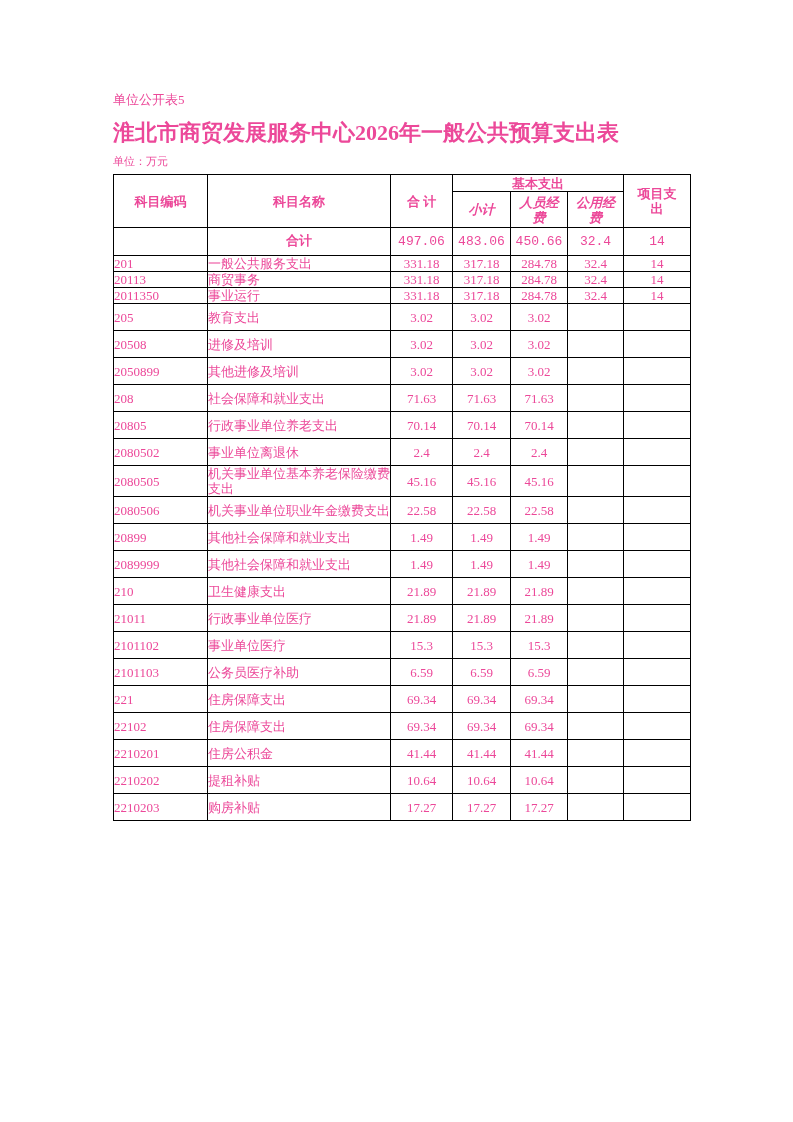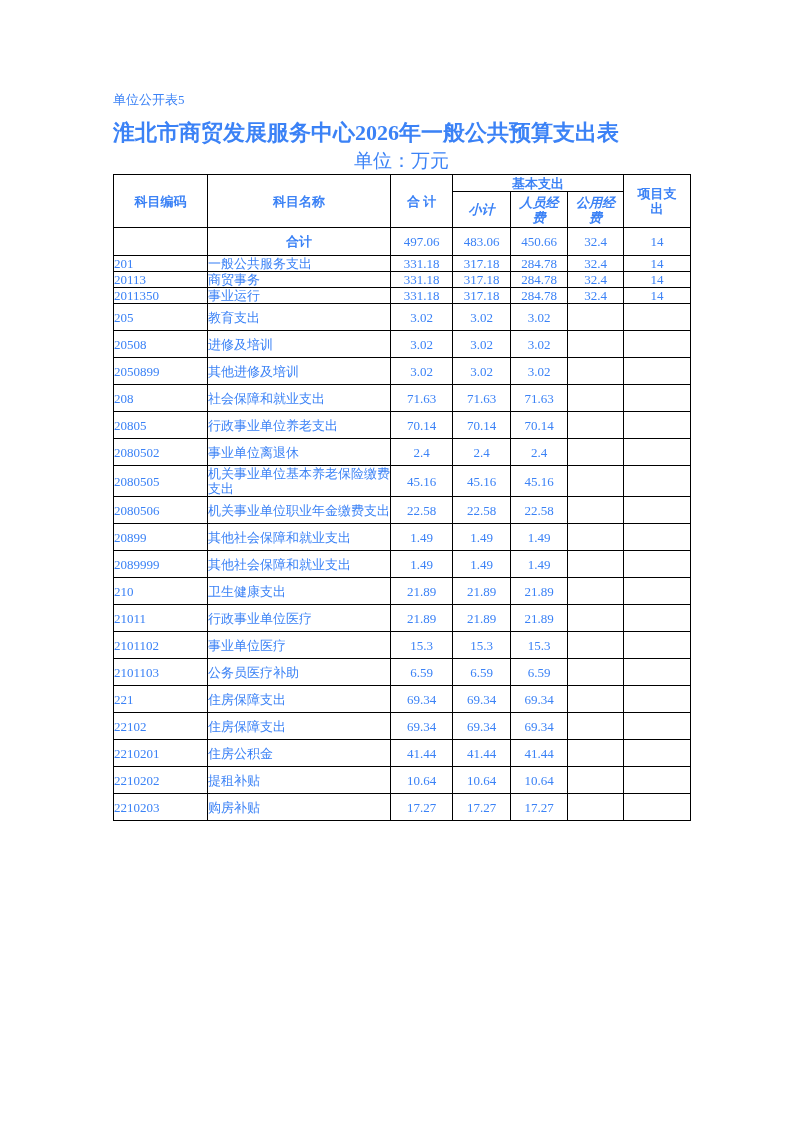--- a/index.html
+++ b/index.html
@@ -2,21 +2,21 @@
 <html><head>
 <meta charset="utf-8">
 <style>
   html, body { margin: 0; padding: 0; background: #ffffff; }
   .page {
     position: relative;
     width: 793px;
     height: 902px;
     background: #ffffff;
     font-family: "Liberation Serif", "DejaVu Serif", serif;
-    color: #3b82f6;
+    color: #ec4899;
     overflow: hidden;
   }
   .content {
     position: absolute;
     left: 113px;
     top: 0;
     width: 577px;
   }
   .doc-label {
     margin-top: 92px;
@@ -27,23 +27,23 @@
   .title {
     margin-top: 12px;
     font-size: 22px;
     line-height: 26px;
     font-weight: bold;
     text-align: left;
     white-space: nowrap;
   }
   .unit-note {
     margin-top: 7px;
-    font-size: 19px;
+    font-size: 11px;
     line-height: 16px;
-    text-align: center;
+    text-align: left;
   }
   table.budget {
     margin-top: 5px;
     border-collapse: collapse;
     table-layout: fixed;
     width: 577px;
     font-size: 13px;
   }
   table.budget th, table.budget td {
     border: 1px solid #000000;
@@ -52,21 +52,21 @@
     vertical-align: middle;
     overflow: hidden;
   }
   table.budget th { font-weight: bold; text-align: center; }
   tr.hr1 th { height: 16px; }
   tr.hr2 th { height: 35px; font-style: italic; }
   .narrow { width: 3em; margin: 0 auto; text-align: center; }
   td.c-code { text-align: left; padding-left: 3px; }
   td.c-name { text-align: left; padding: 1px 4px; }
   td.c-num  { text-align: center; }
-  tr.r-total td { height: 27px; }
+  tr.r-total td { height: 27px; font-family: Liberation Mono, monospace; }
   tr.r-total td.c-name { text-align: center; font-weight: bold; }
   tr.r-short td { height: 14px; }
   tr.r-normal td { height: 26px; }
 </style>
 </head>
 <body>
 
 <div class="page">
   <div class="content">
     <div class="doc-label">单位公开表5</div>

